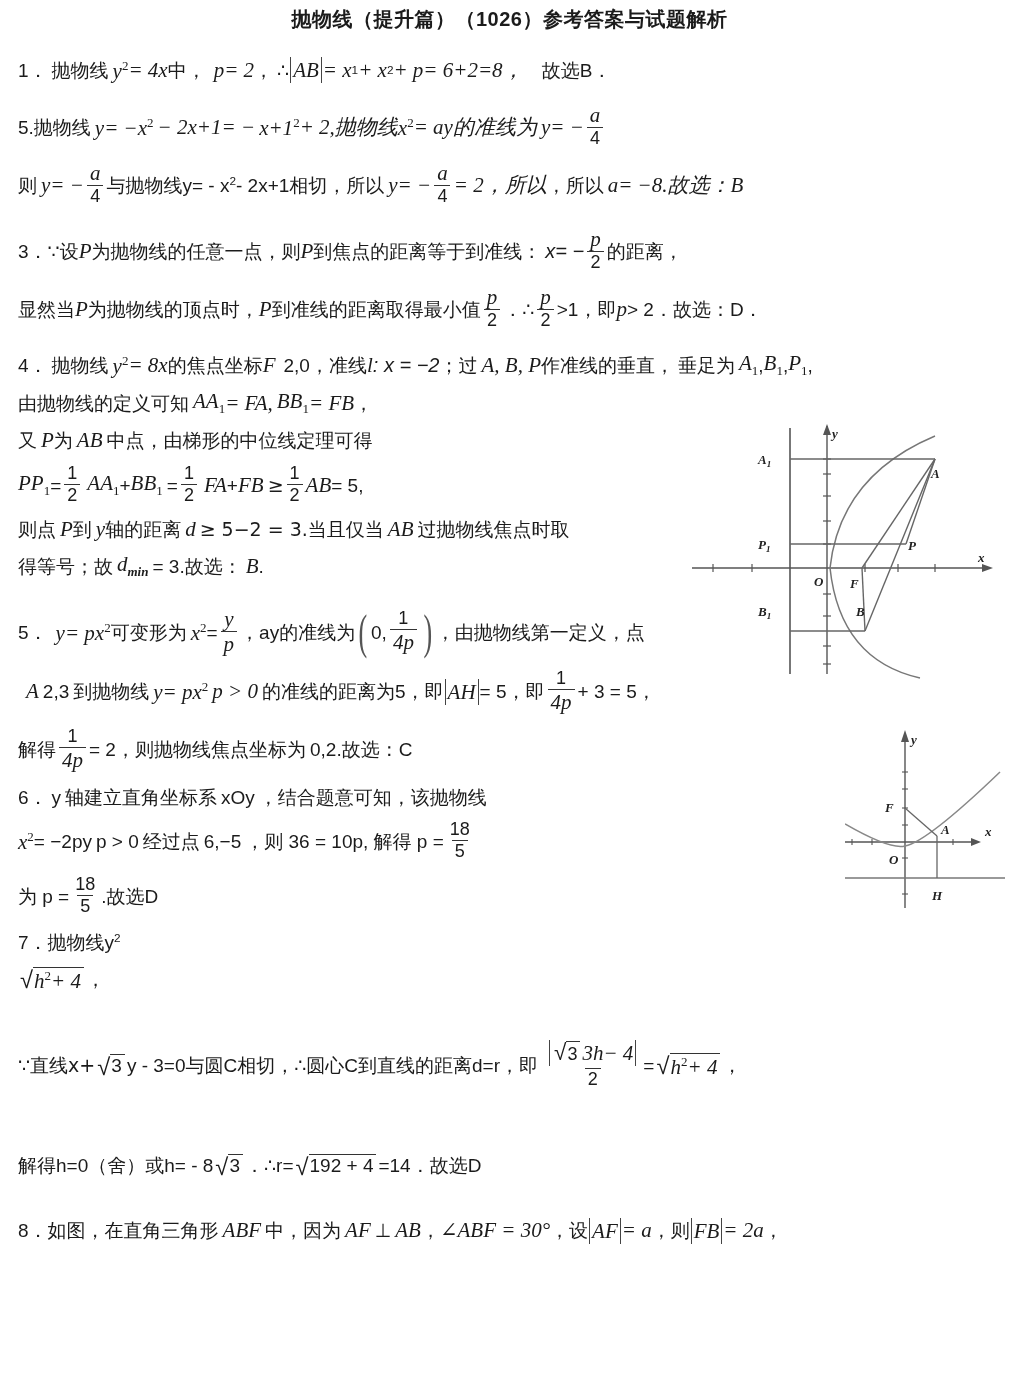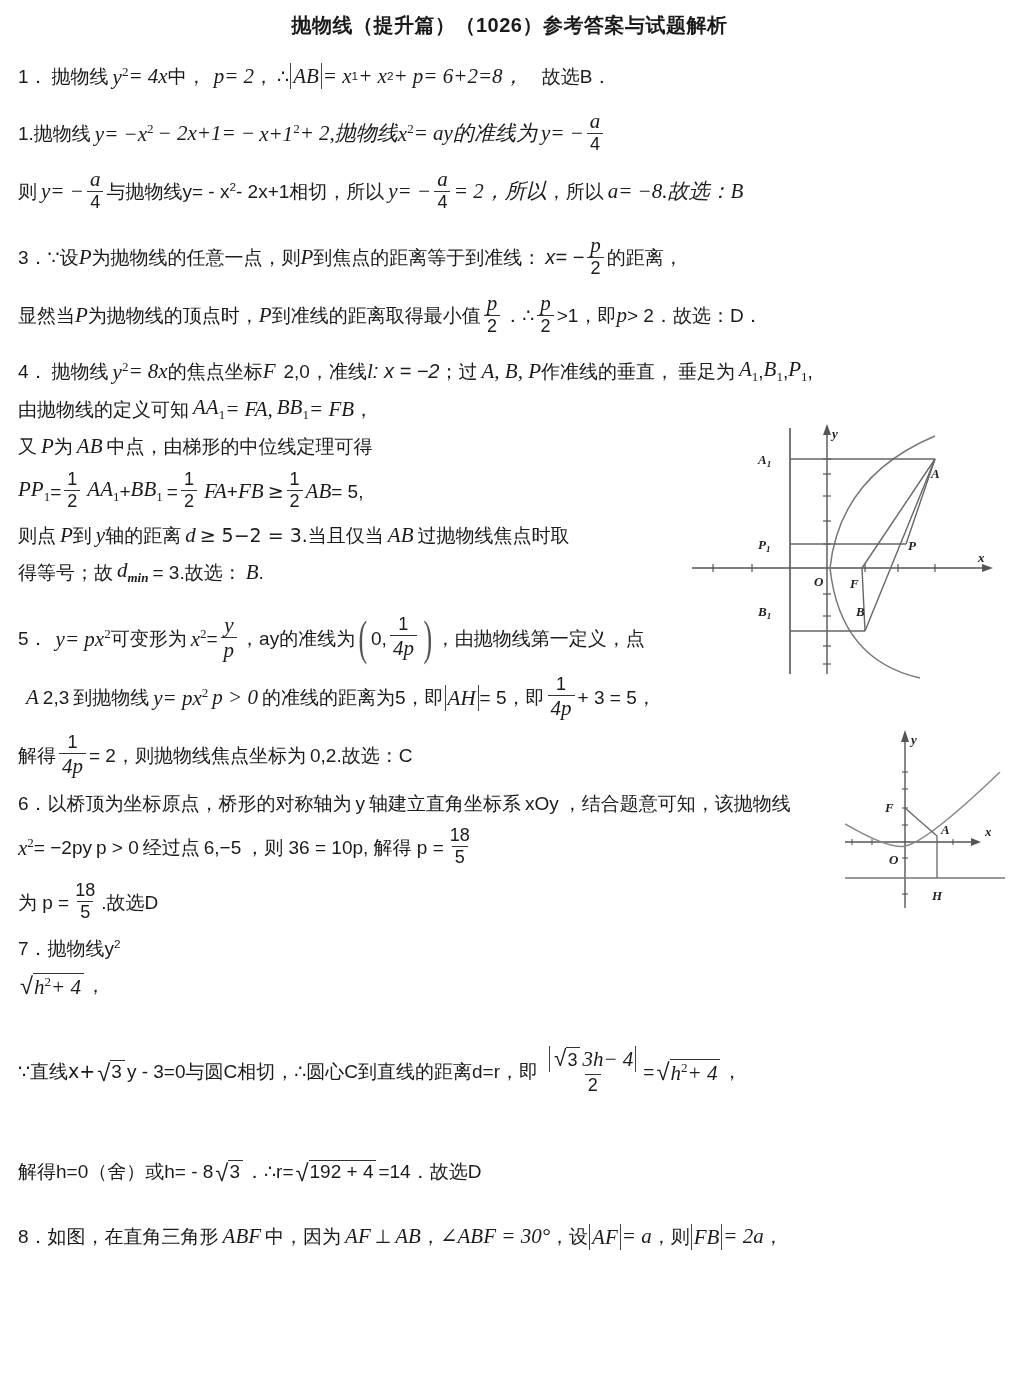--- a/index.html
+++ b/index.html
@@ -18,21 +18,21 @@
   .page {
     position: relative;
     width: 1019px;
     height: 1386px;
   }
   .doc-title {
     text-align: center;
     font-weight: bold;
     font-size: 20px;
     letter-spacing: 0.5px;
-    padding-top: 12px;
+    padding-top: 6px;
     padding-bottom: 2px;
   }
   .body-col {
     padding: 0 18px 0 18px;
   }
   .line {
     font-size: 19px;
     line-height: 1.0;
     margin: 0;
     display: flex;
@@ -155,21 +155,21 @@
         <span class="mi">+ x</span>
           <span class="sub-n">2</span>
         <span class="mi">+ p= 6+2=8，</span>
         <span class="sp-lg"></span>
         <span>故选B．</span>
       </div>
     </div>
 
     <div class="blk">
       <div class="line">
-        <span>1.抛物线</span>
+        <span>5.抛物线</span>
         <span class="sp-sm"></span>
         <span class="mi"><span>y= −x</span><span class="sup-n">2</span></span>
         <span class="sp-sm"></span>
         <span class="mi">− 2x+1= −</span>
         <span class="sp-sm"></span>
         <span class="mi"><span>x+1</span><span class="sup-n">2</span></span>
         <span class="mi">+ 2,抛物线</span>
         <span class="mi"><span>x</span><span class="sup-n">2</span></span>
         <span class="mi">= ay的准线为</span>
         <span class="sp-sm"></span>
@@ -406,21 +406,20 @@
         <span class="mn">= 2，则抛物线焦点坐标为</span>
         <span class="sp-sm"></span>
         <span class="mn">0,2</span>
         <span>.故选：C</span>
       </div>
     </div>
 
     <div class="blk-sm blk">
       <div class="line">
         <span>6．</span>
-        <span>以桥顶为坐标原点，桥形的对称轴为</span>
         <span class="sp-sm"></span>
         <span class="mn">y</span>
         <span class="sp-sm"></span>
         <span>轴建立直角坐标系</span>
         <span class="sp-sm"></span>
         <span class="mn">xOy</span>
         <span class="sp-sm"></span>
         <span>，结合题意可知，该抛物线</span>
       </div>
       <div class="line">

